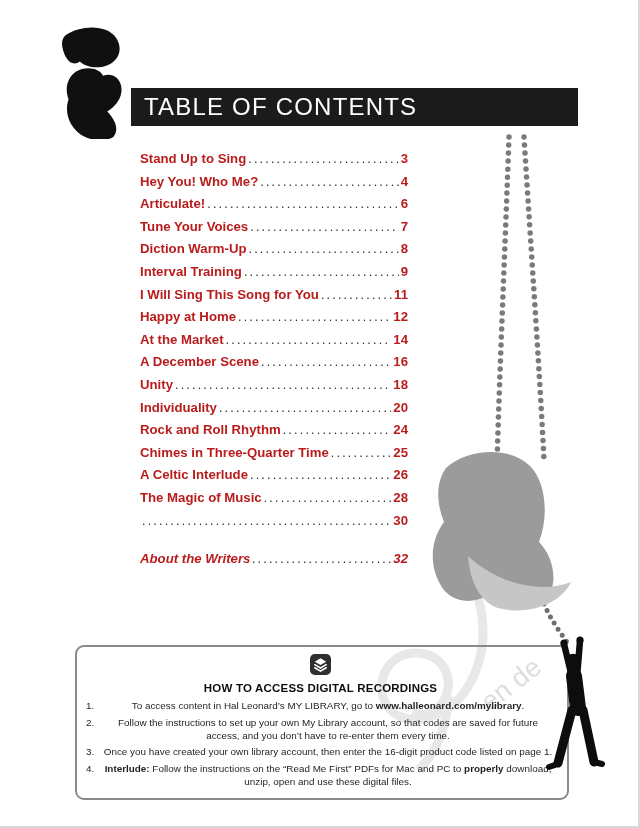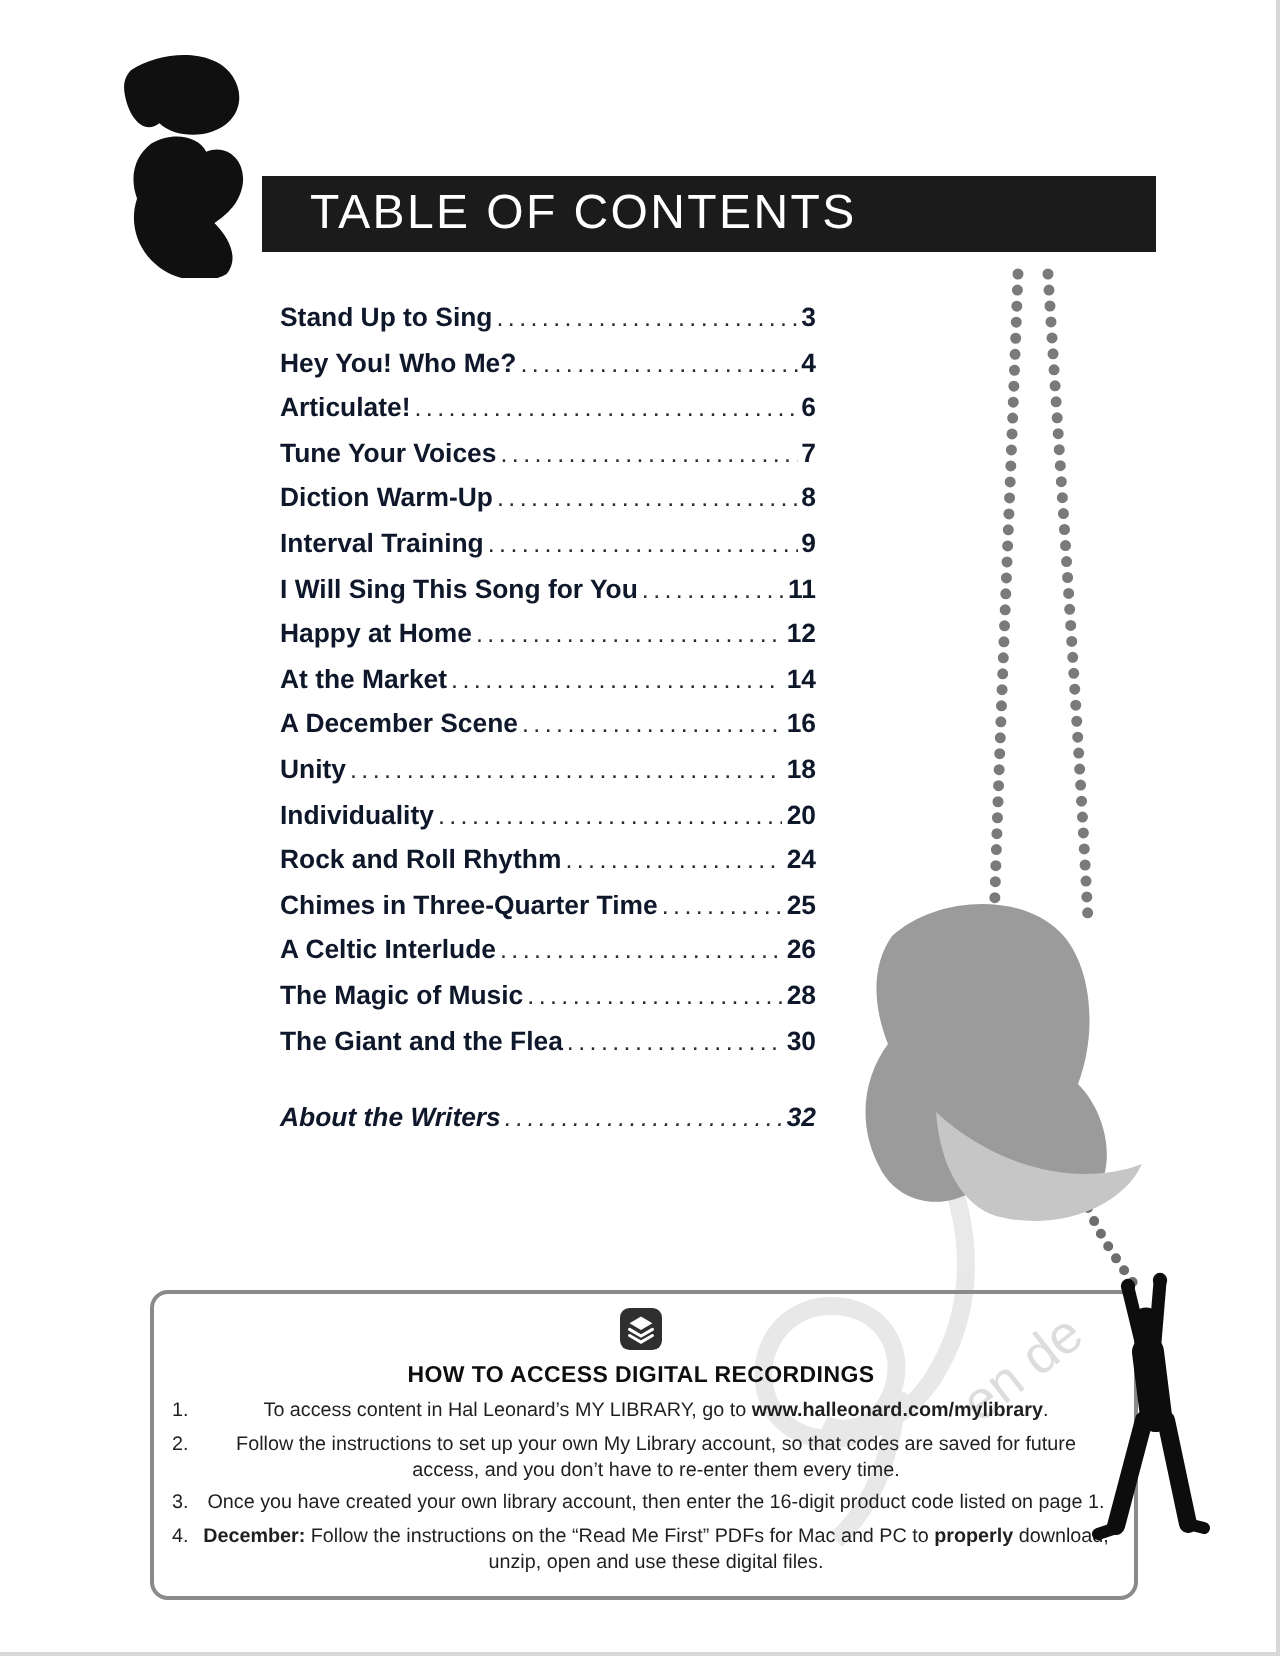--- a/index.html
+++ b/index.html
@@ -6,26 +6,26 @@
   html,body { margin:0; padding:0; background:#ffffff; }
   .page {
     position:relative; width:640px; height:828px; background:#ffffff;
     overflow:hidden; font-family:"Liberation Sans", sans-serif;
     box-shadow: inset -2px -2px 0 #d8d8d8;
   }
   .watermark { position:absolute; left:0; top:0; width:640px; height:828px; z-index:0; }
   .logo { position:absolute; left:60px; top:27px; width:70px; height:112px; z-index:1; }
   .header-bar {
     position:absolute; left:131px; top:88px; width:447px; height:38px;
-    background:#1b1b1b; display:flex; align-items:center; padding-left:24px; z-index:1;
+    background:#1b1b1b; display:flex; align-items:center; padding-left:13px; z-index:1;
   }
   .header-title { color:#ffffff; font-size:24px; letter-spacing:1.2px; font-weight:400; }
 
   .toc { position:absolute; left:140px; top:151px; width:268px; z-index:1; }
-  .toc-row { display:flex; align-items:baseline; margin-bottom:7.6px; font-size:13.2px; font-weight:bold; color:#0f172a; }
+  .toc-row { display:flex; align-items:baseline; margin-bottom:7.6px; font-size:13.2px; font-weight:bold; color:#b91c1c; }
   .toc-title { white-space:nowrap; }
   .toc-page { white-space:nowrap; }
   .toc-dots { flex:1; overflow:hidden; white-space:nowrap; margin:0 2px; font-weight:normal; color:#2a2a2a; }
   .toc-dots::after { content:"................................................................................"; letter-spacing:2.2px; font-size:12.5px; }
   .toc-about { margin-top:23px;font-style:italic; }
 
   .digital-box {
     position:absolute; left:75px; top:645px; width:494px; min-height:138px;
     border:2px solid #8a8a8a; border-radius:9px; padding:7px 12px 7px 9px; z-index:1;
   }
@@ -135,21 +135,20 @@
       <span class="toc-title">A Celtic Interlude</span>
       <span class="toc-dots"></span>
       <span class="toc-page">26</span>
     </div>
     <div class="toc-row">
       <span class="toc-title">The Magic of Music</span>
       <span class="toc-dots"></span>
       <span class="toc-page">28</span>
     </div>
     <div class="toc-row">
-      <span class="toc-title">The Giant and the Flea</span>
       <span class="toc-dots"></span>
       <span class="toc-page">30</span>
     </div>
     <div class="toc-row toc-about">
       <span class="toc-title">About the Writers</span>
       <span class="toc-dots"></span>
       <span class="toc-page">32</span>
     </div>
   </div>
 
@@ -170,21 +169,21 @@
     <div class="box-item">
       <span class="box-num">2.</span>
       <span class="box-text"><span>Follow the instructions to set up your own My Library account, so that codes are saved for future access, and you don’t have to re-enter them every time.</span></span>
     </div>
     <div class="box-item">
       <span class="box-num">3.</span>
       <span class="box-text"><span>Once you have created your own library account, then enter the 16-digit product code listed on page 1.</span></span>
     </div>
     <div class="box-item">
       <span class="box-num">4.</span>
-      <span class="box-text"><b>December:</b><span> Follow the instructions on the “Read Me First” PDFs for Mac and PC to </span><b>properly</b><span> download, unzip, open and use these digital files.</span></span>
+      <span class="box-text"><b>Interlude:</b><span> Follow the instructions on the “Read Me First” PDFs for Mac and PC to </span><b>properly</b><span> download, unzip, open and use these digital files.</span></span>
     </div>
   </div>
 
   <svg class="illustration" viewBox="0 0 640 828">
     <g fill="none" stroke="#7a7a7a" stroke-linecap="round">
       <path d="M509,137 C505,250 500,360 497,463" stroke-width="5.5" stroke-dasharray="0 8"></path>
       <path d="M524,137 C531,250 539,360 544,460" stroke-width="5.5" stroke-dasharray="0 8"></path>
       <path d="M544,604 C551,620 561,634 570,646" stroke="#6e6e6e" stroke-width="5" stroke-dasharray="0 7.2"></path>
     </g>
     <g>

